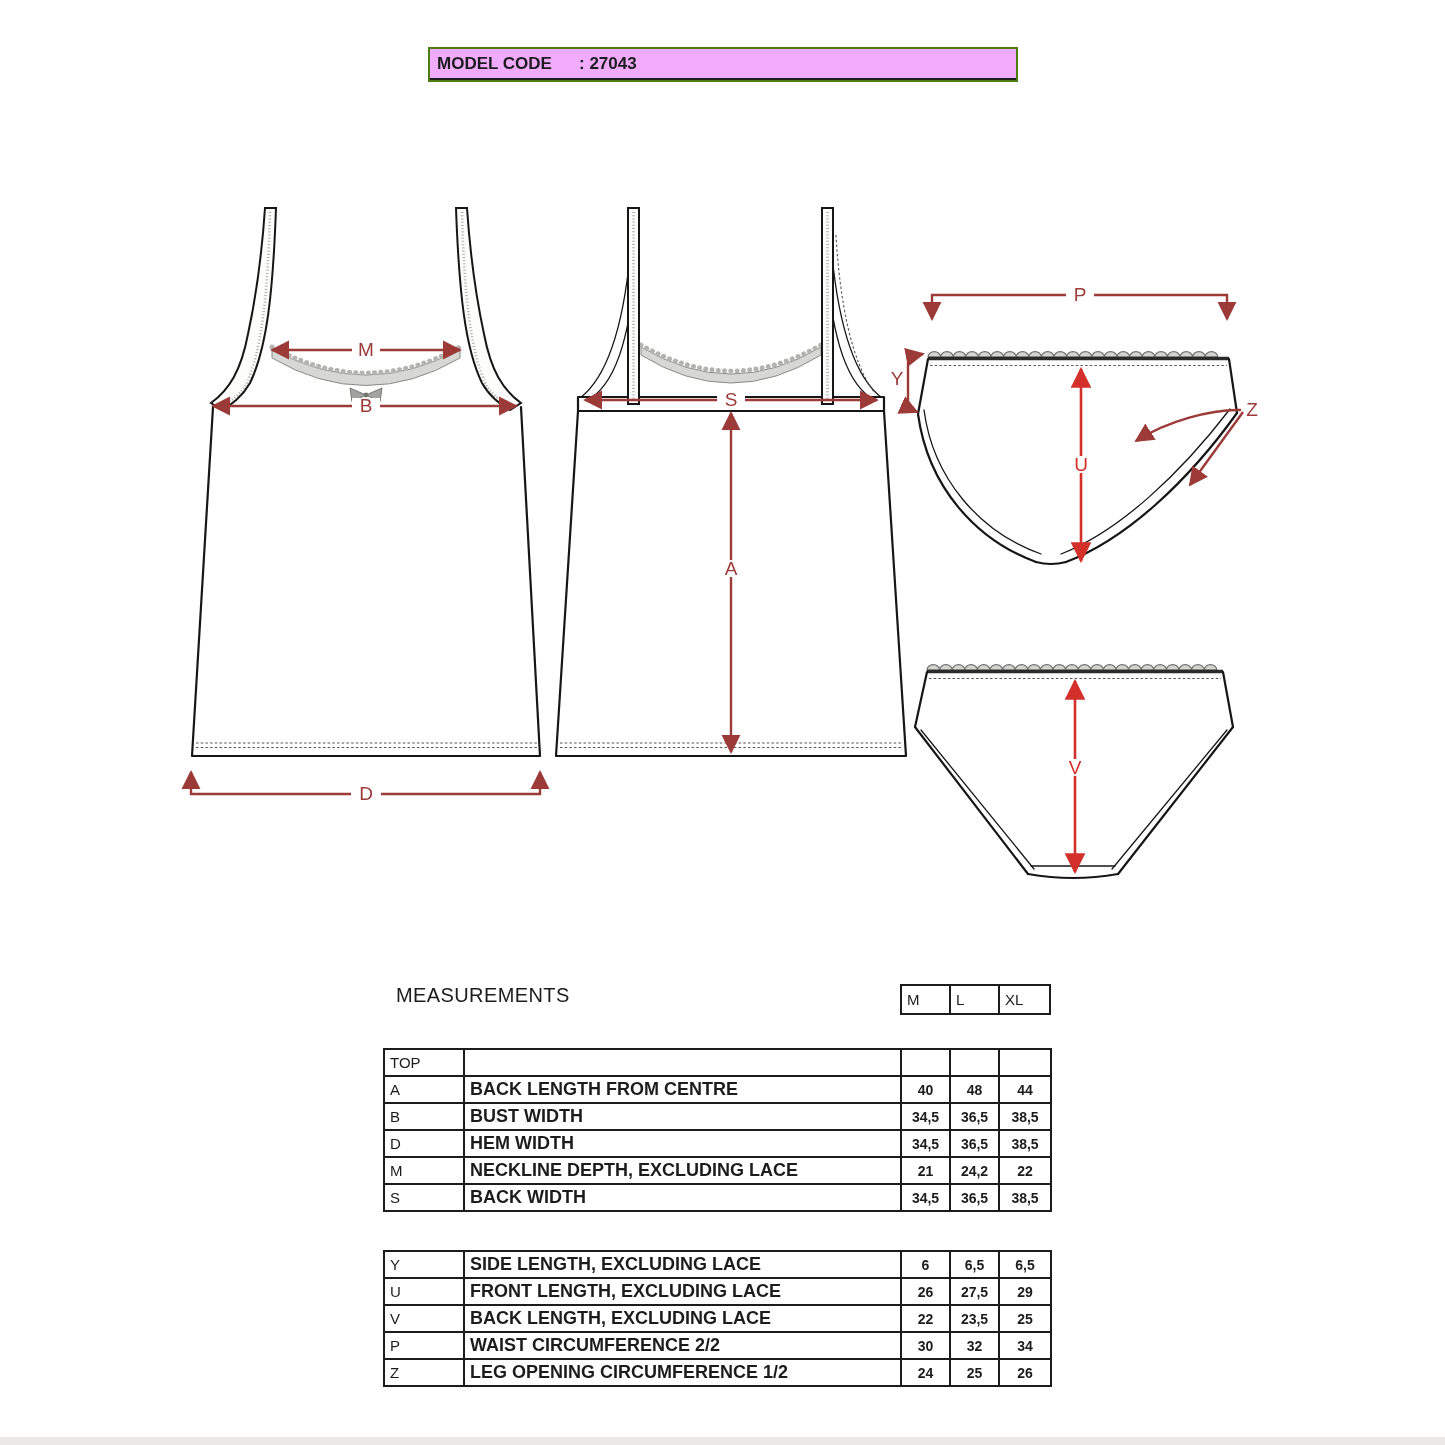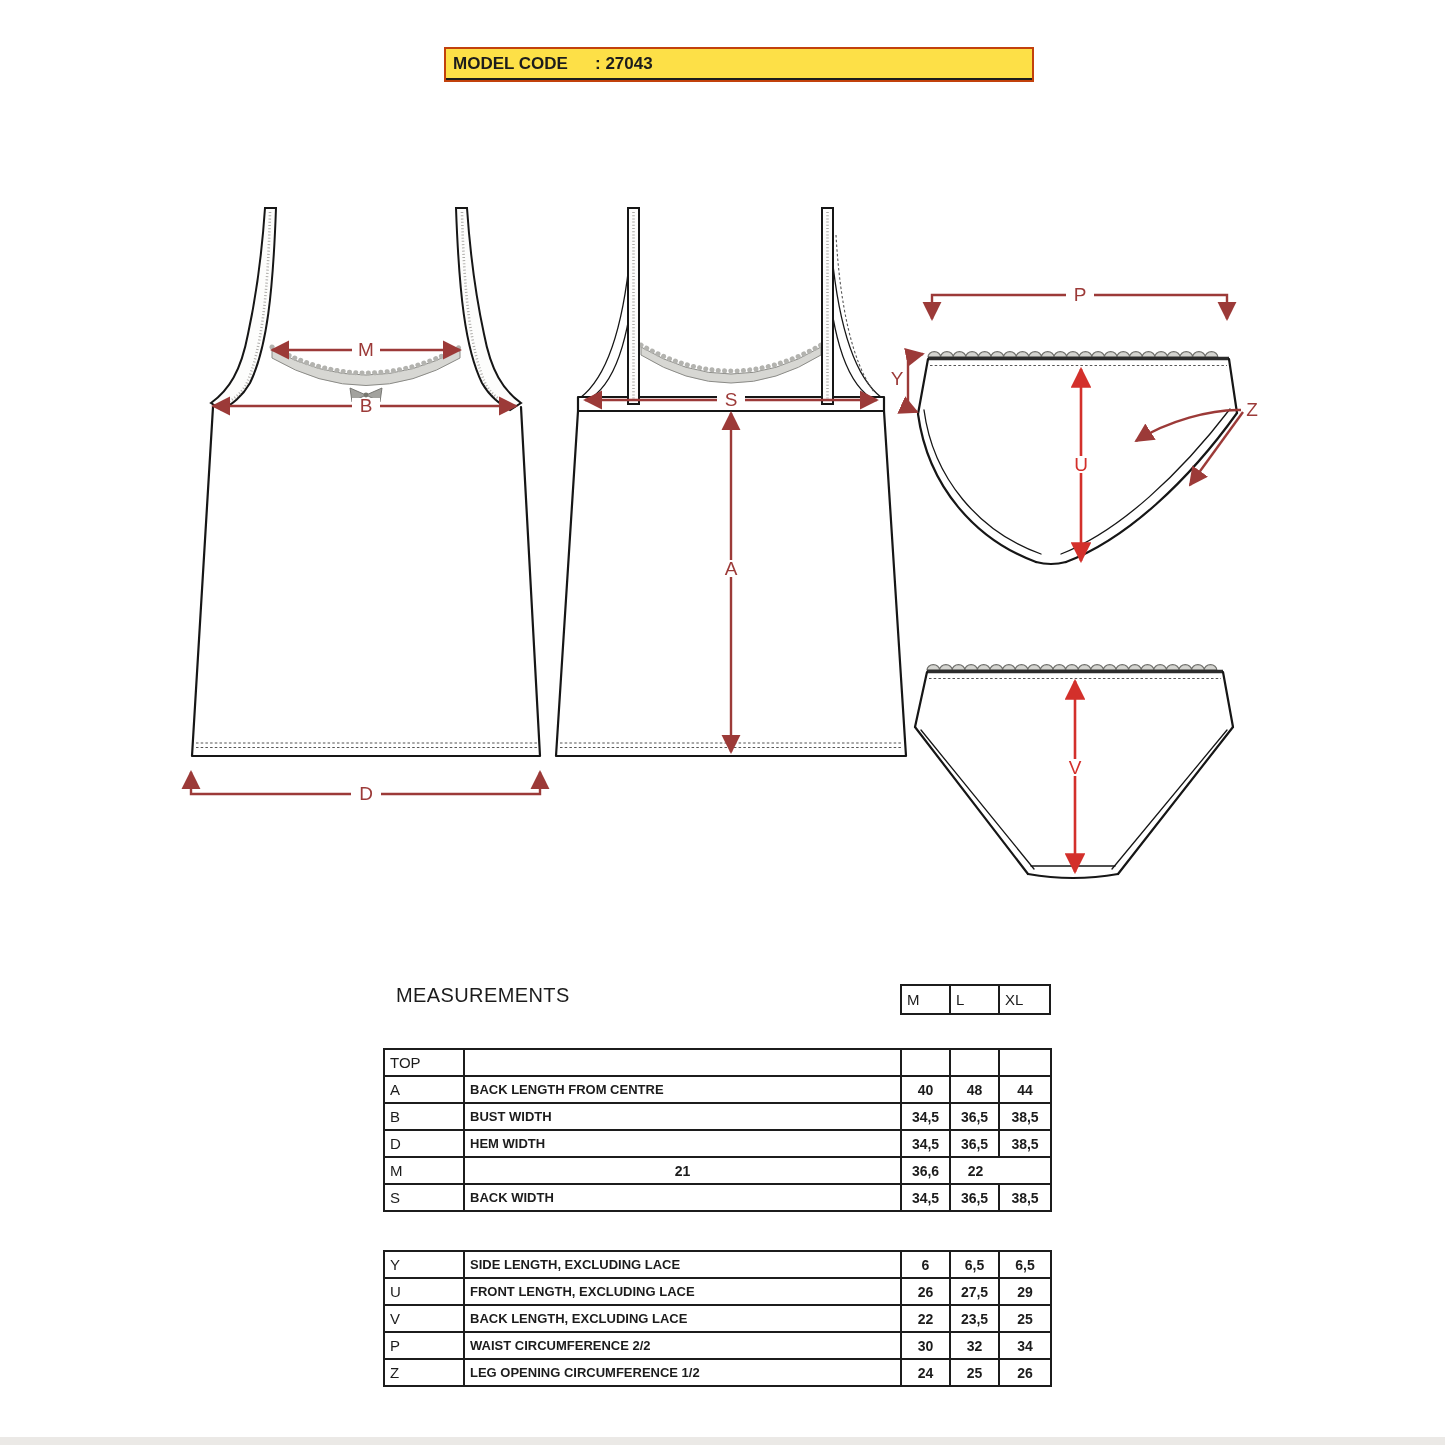--- a/index.html
+++ b/index.html
@@ -1,34 +1,34 @@
 <!DOCTYPE html>
 <html><head>
 <meta charset="utf-8">
 <style>
   html,body{margin:0;padding:0;background:#fff;}
   body{width:1445px;height:1445px;position:relative;font-family:"Liberation Sans",sans-serif;color:#1c1c1c;overflow:hidden;}
   
-  .hdr{position:absolute;left:444px;top:47px;width:586px;border:2px solid #c2410c;background:#fde047;}
+  .hdr{position:absolute;left:428px;top:47px;width:586px;border:2px solid #4d7c0f;background:#f0abfc;}
   .hrow{height:29px;display:flex;align-items:center;font-weight:700;font-size:17px;padding-left:7px;white-space:pre;}
   .hrow:first-child{border-bottom:2px solid #1c1c1c;}
   .hlabel{display:inline-block;width:142px;}
   
   .mtitle{position:absolute;left:396px;top:984px;font-weight:400;font-size:20px;letter-spacing:.4px;}
   
   .sizehdr{position:absolute;left:900px;top:984px;width:147px;height:27px;border:2px solid #1c1c1c;display:grid;grid-template-columns:1fr 1fr 1fr;background:#fff;}
   .sc{display:flex;align-items:center;padding-left:5px;font-size:15px;border-right:2px solid #1c1c1c;}
   .sc:last-child{border-right:none;}
   
   .mtable{position:absolute;left:383px;width:665px;border:2px solid #1c1c1c;background:#fff;}
   .trow{display:grid;grid-template-columns:80px 437px 49px 49px 1fr;height:25px;}
   .trow + .trow{border-top:2px solid #1c1c1c;}
   .c{display:flex;align-items:center;padding:0 5px;font-size:15px;border-right:2px solid #1c1c1c;overflow:hidden;}
   .c:last-child{border-right:none;}
-  .c2{font-weight:700;font-size:13px;}
+  .c2{font-weight:700;font-size:18px;}
   .c3,.c4,.c5{justify-content:center;font-weight:700;font-size:14px;padding:0;}
   .bstrip{position:absolute;left:0;top:1437px;width:1445px;height:8px;background:#ebe9e6;}
   
   svg{position:absolute;left:0;top:0;}
   .ol{fill:none;stroke:#161616;stroke-width:2.2;stroke-linejoin:round;stroke-linecap:round;}
   .olthin{fill:none;stroke:#161616;stroke-width:1.3;stroke-linejoin:round;stroke-linecap:round;}
   .stitch{fill:none;stroke:#555;stroke-width:1.1;stroke-dasharray:2.5 2.2;}
   .strap{fill:#fdfdfc;stroke:#161616;stroke-width:2;}
   .straptex{fill:none;stroke:#a09e9a;stroke-width:2.6;stroke-dasharray:1 2.2;opacity:.85;}
   .laceband{fill:#d7d7d3;stroke:#8b8b87;stroke-width:1;}
@@ -182,22 +182,23 @@
   </div>
   <div class="trow">
     <div class="c c1">D</div>
     <div class="c c2">HEM WIDTH</div>
     <div class="c c3">34,5</div>
     <div class="c c4">36,5</div>
     <div class="c c5">38,5</div>
   </div>
   <div class="trow">
     <div class="c c1">M</div>
+    <div class="c c2">NECKLINE DEPTH, EXCLUDING LACE</div>
     <div class="c c3">21</div>
-    <div class="c c4">36,6</div>
+    <div class="c c4">24,2</div>
     <div class="c c5">22</div>
   </div>
   <div class="trow">
     <div class="c c1">S</div>
     <div class="c c2">BACK WIDTH</div>
     <div class="c c3">34,5</div>
     <div class="c c4">36,5</div>
     <div class="c c5">38,5</div>
   </div>
 </div>

